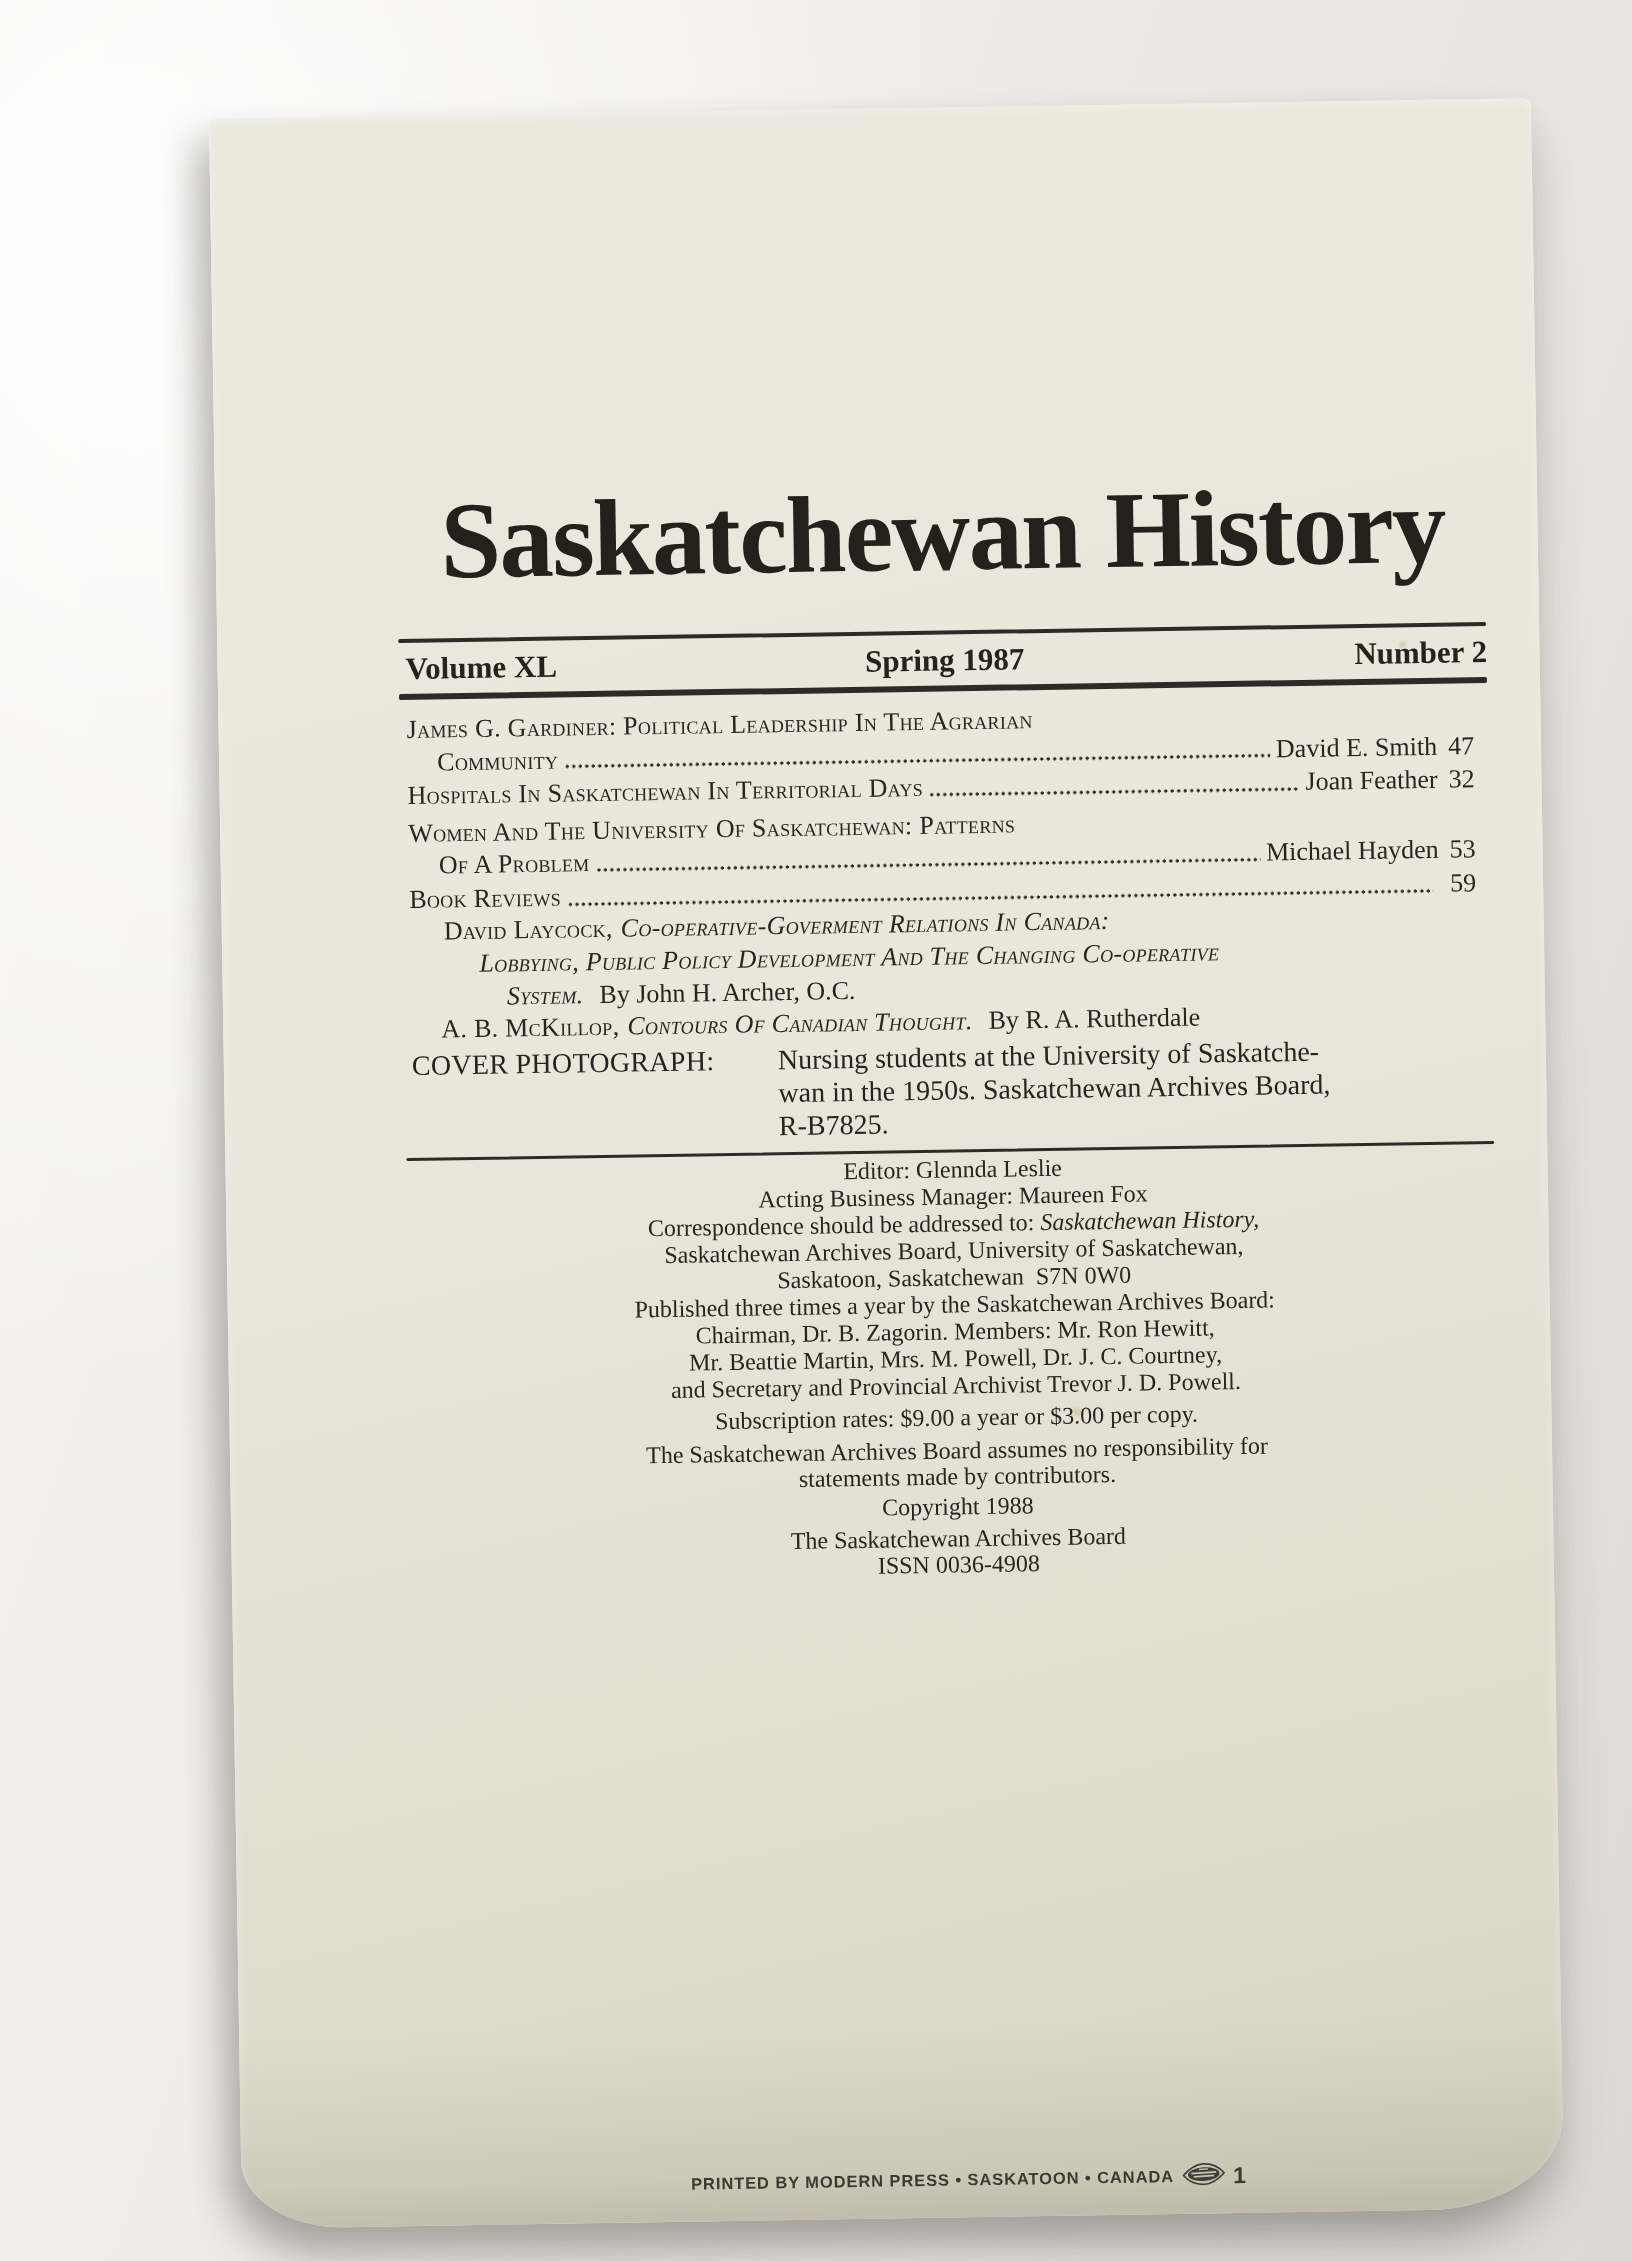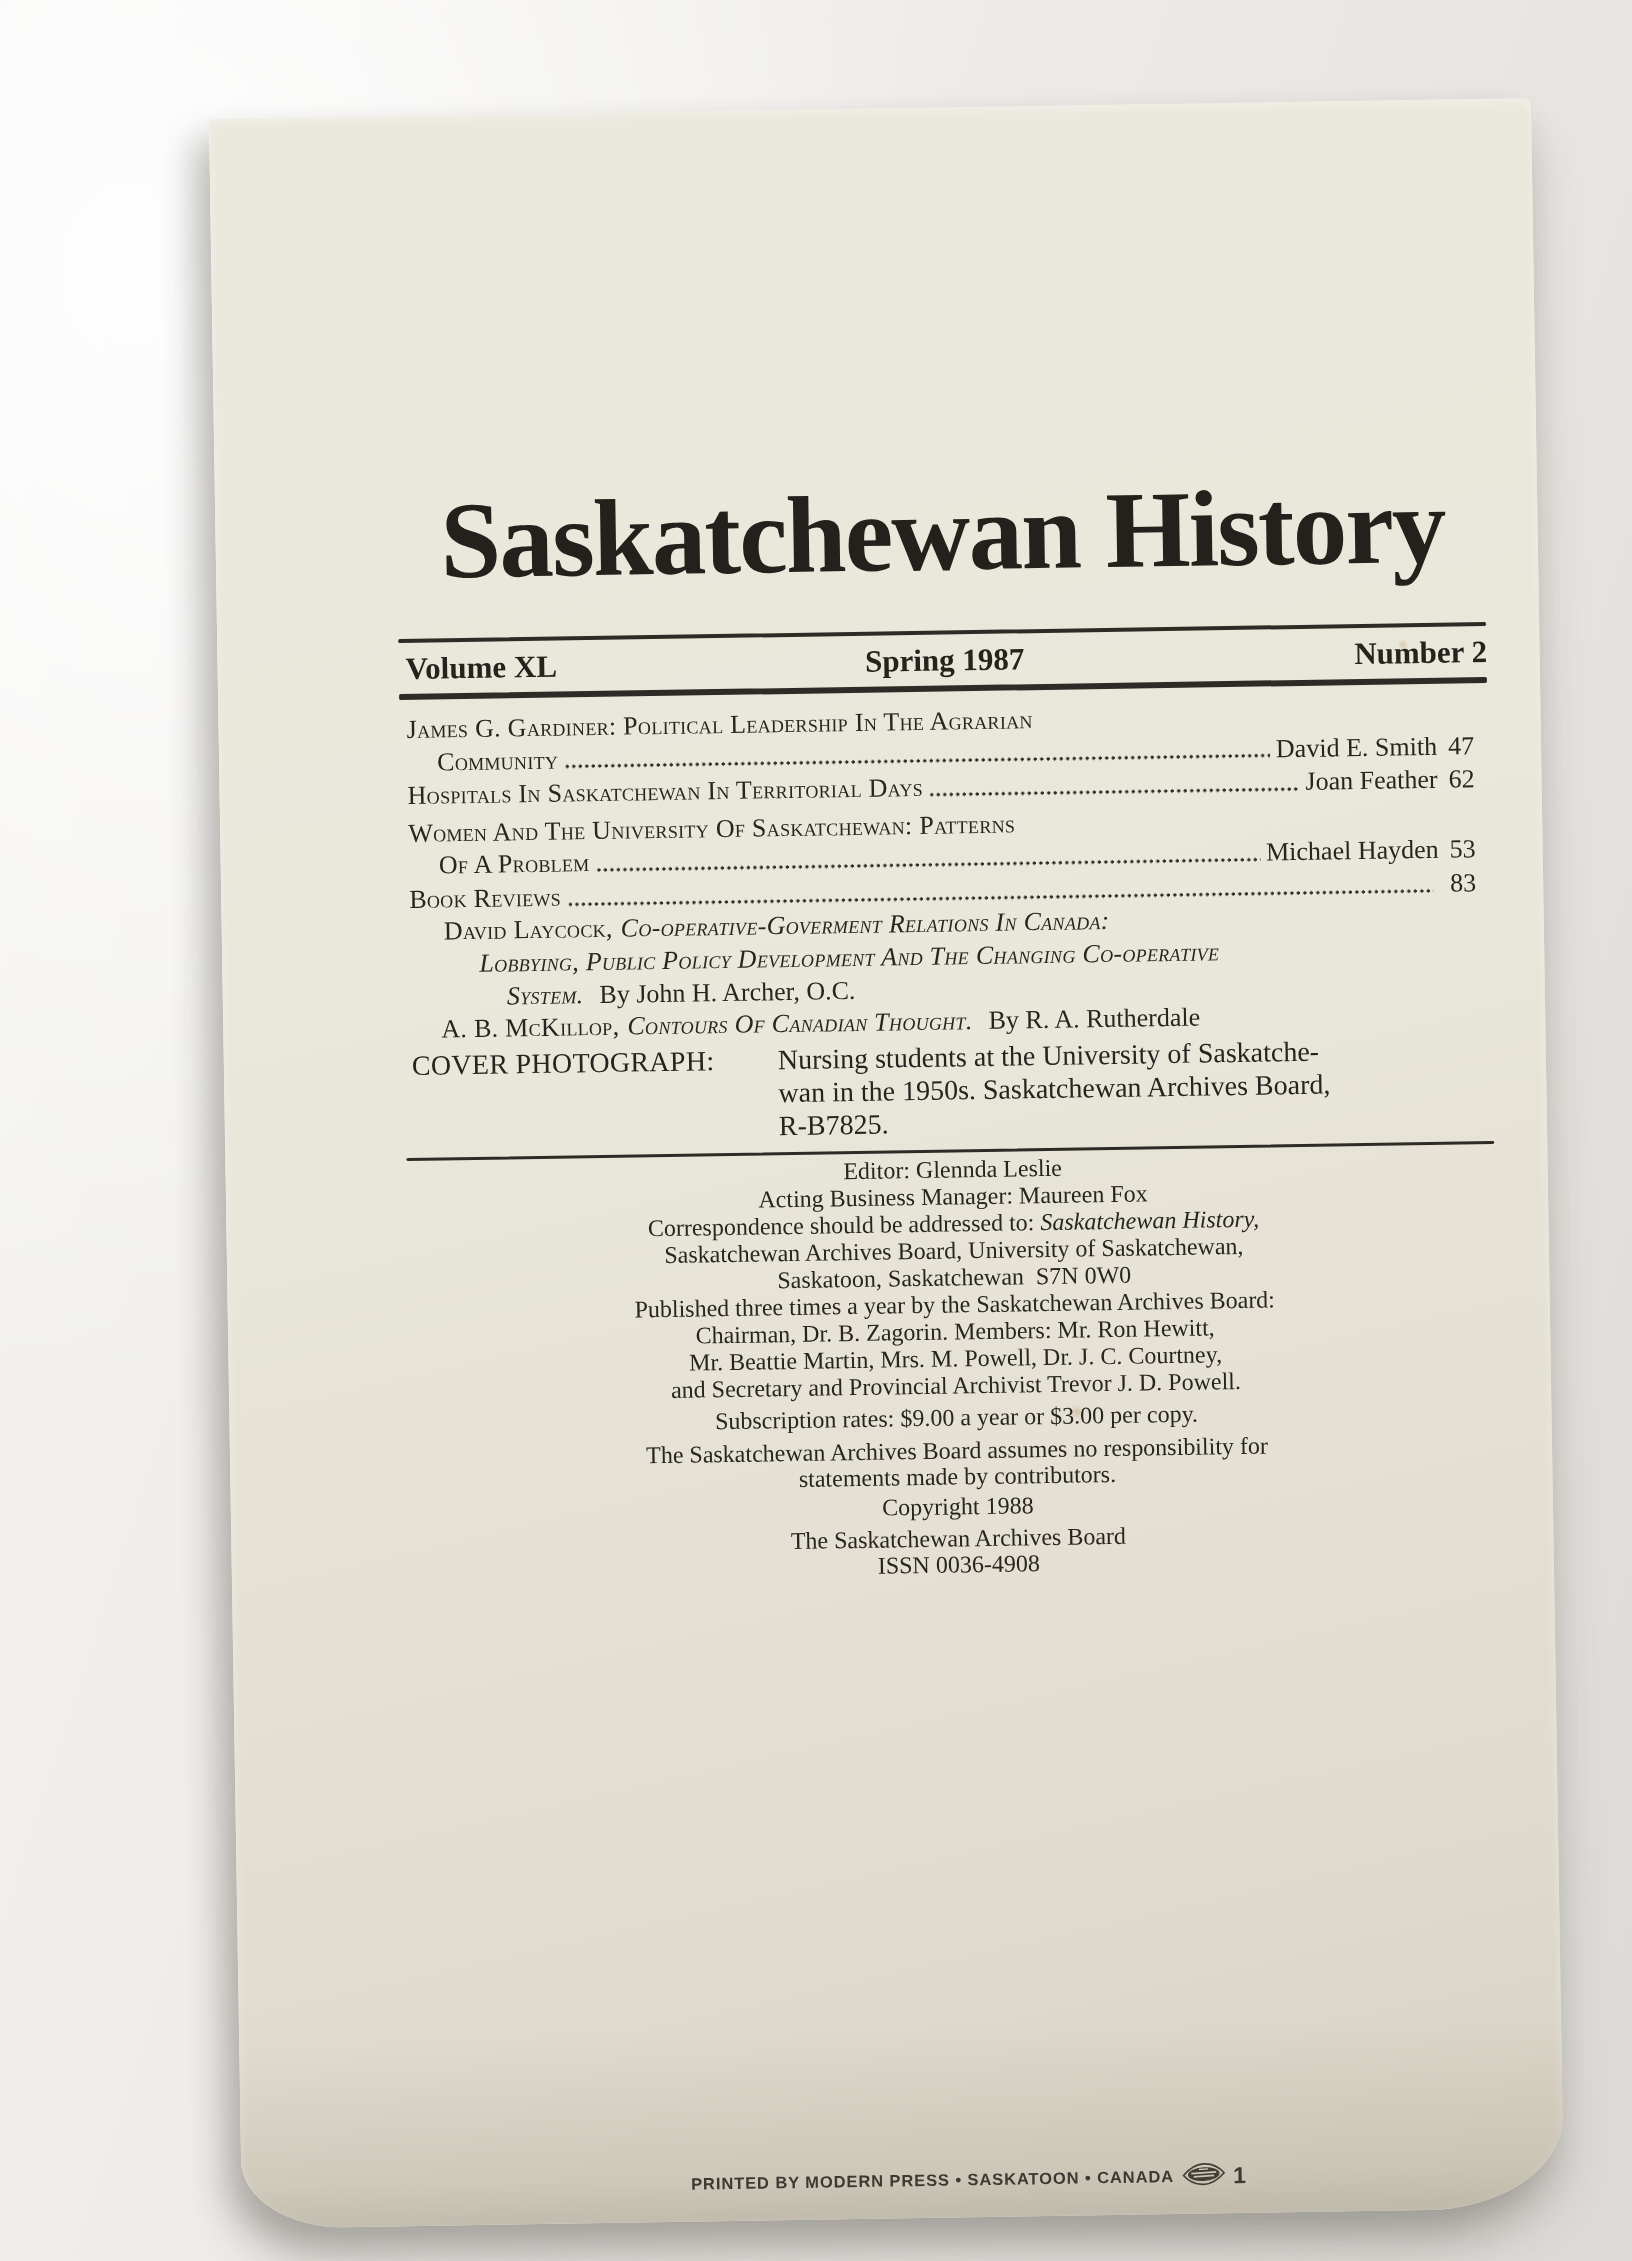--- a/index.html
+++ b/index.html
@@ -112,37 +112,37 @@
         <span class="sc ind-a">Community</span>
         <span class="dots"></span>
         <span>David E. Smith</span>
         <span class="pg">47</span>
       </div>
 
       <div class="toc-line m3">
         <span class="sc">Hospitals In Saskatchewan In Territorial Days</span>
         <span class="dots"></span>
         <span>Joan Feather</span>
-        <span class="pg">62</span>
+        <span class="pg">32</span>
       </div>
 
       <div class="toc-line m10">
         <span class="sc">Women And The University Of Saskatchewan: Patterns</span>
       </div>
       <div class="toc-line m0">
         <span class="sc ind-a">Of A Problem</span>
         <span class="dots"></span>
         <span>Michael Hayden</span>
         <span class="pg">53</span>
       </div>
 
       <div class="toc-line m4">
         <span class="sc">Book Reviews</span>
         <span class="dots"></span>
-        <span class="pg">83</span>
+        <span class="pg">59</span>
       </div>
 
       <div class="toc-line m0">
         <span class="sc ind-r1">David Laycock,</span>
         <span class="sc it" style="margin-left:8px;">Co-operative-Goverment Relations In Canada:</span>
       </div>
       <div class="toc-line m1">
         <span class="sc it ind-r2">Lobbying, Public Policy Development And The Changing Co-operative</span>
       </div>
       <div class="toc-line m2">

